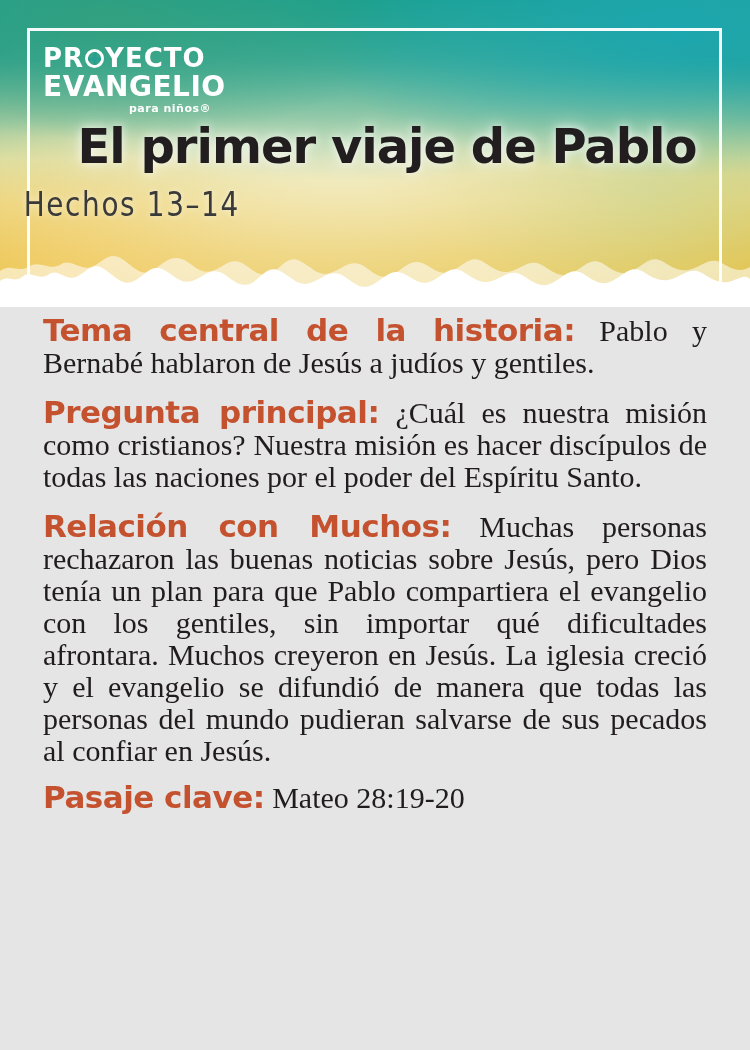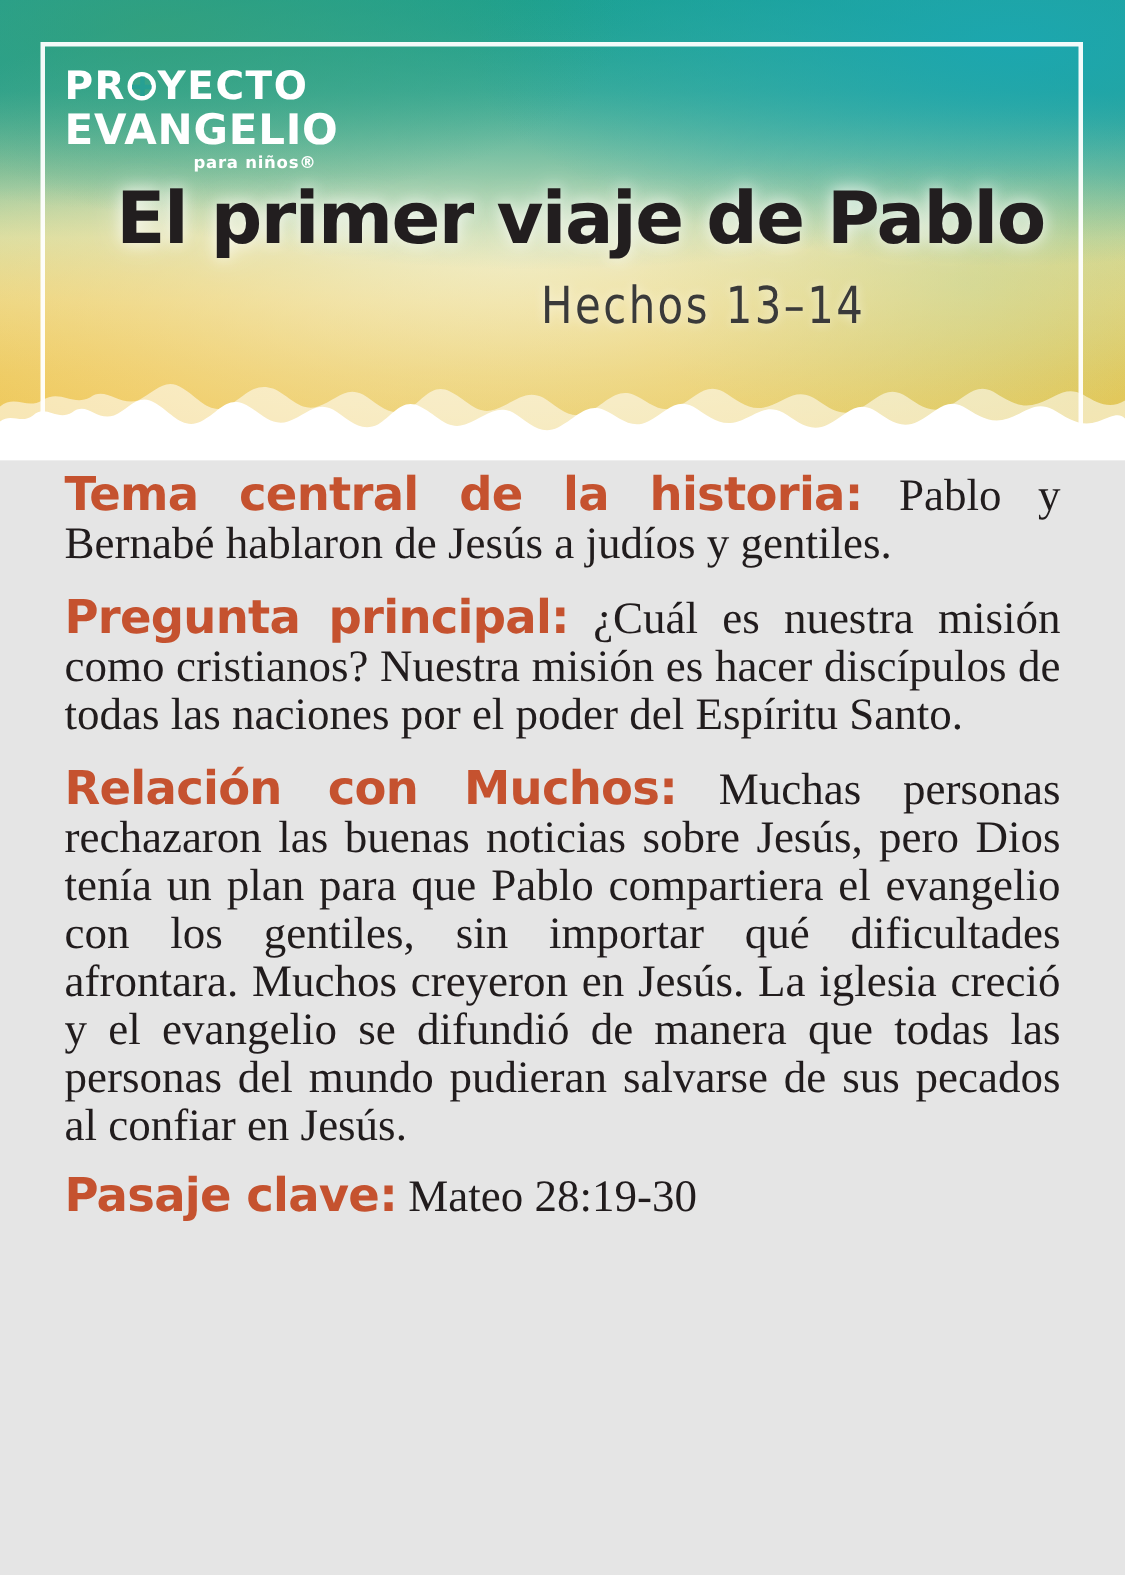--- a/index.html
+++ b/index.html
@@ -108,21 +108,21 @@
     font-weight: bold;
     font-size: 48px;
     letter-spacing: -1px;
     color: #221e1f;
     text-shadow: 0 0 10px rgba(255,255,255,0.75), 0 0 22px rgba(255,255,255,0.55);
   }
   .subtitle {
     position: absolute;
     left: 0; top: 184px;
     width: 601px;
-    text-align: right;
+    text-align: left;
     color: #3a3a3a;
     text-shadow: 0 0 8px rgba(255,255,255,0.6);
   }
   .subtitle-inner {
     display: inline-block;
     font-family: "DejaVu Sans", sans-serif;
     font-weight: normal;
     font-size: 34px;
     letter-spacing: 2px;
     transform: scaleX(0.82);
@@ -212,18 +212,18 @@
       <span class="sec-body">¿Cuál es nuestra misión como cristianos? Nuestra misión es hacer discípulos de todas las naciones por el poder del Espíritu Santo.</span>
     </p>
 
     <p class="section s3">
       <span class="sec-heading">Relación con Muchos:</span>
       <span class="sec-body">Muchas personas rechazaron las buenas noticias sobre Jesús, pero Dios tenía un plan para que Pablo compartiera el evangelio con los gentiles, sin importar qué dificultades afrontara. Muchos creyeron en Jesús. La iglesia creció y el evangelio se difundió de manera que todas las personas del mundo pudieran salvarse de sus pecados al confiar en Jesús.</span>
     </p>
 
     <p class="section s4">
       <span class="sec-heading">Pasaje clave:</span>
-      <span class="sec-body">Mateo 28:19-30</span>
+      <span class="sec-body">Mateo 28:19-20</span>
     </p>
 
   </div>
 
 </div>
 
 </body></html>

